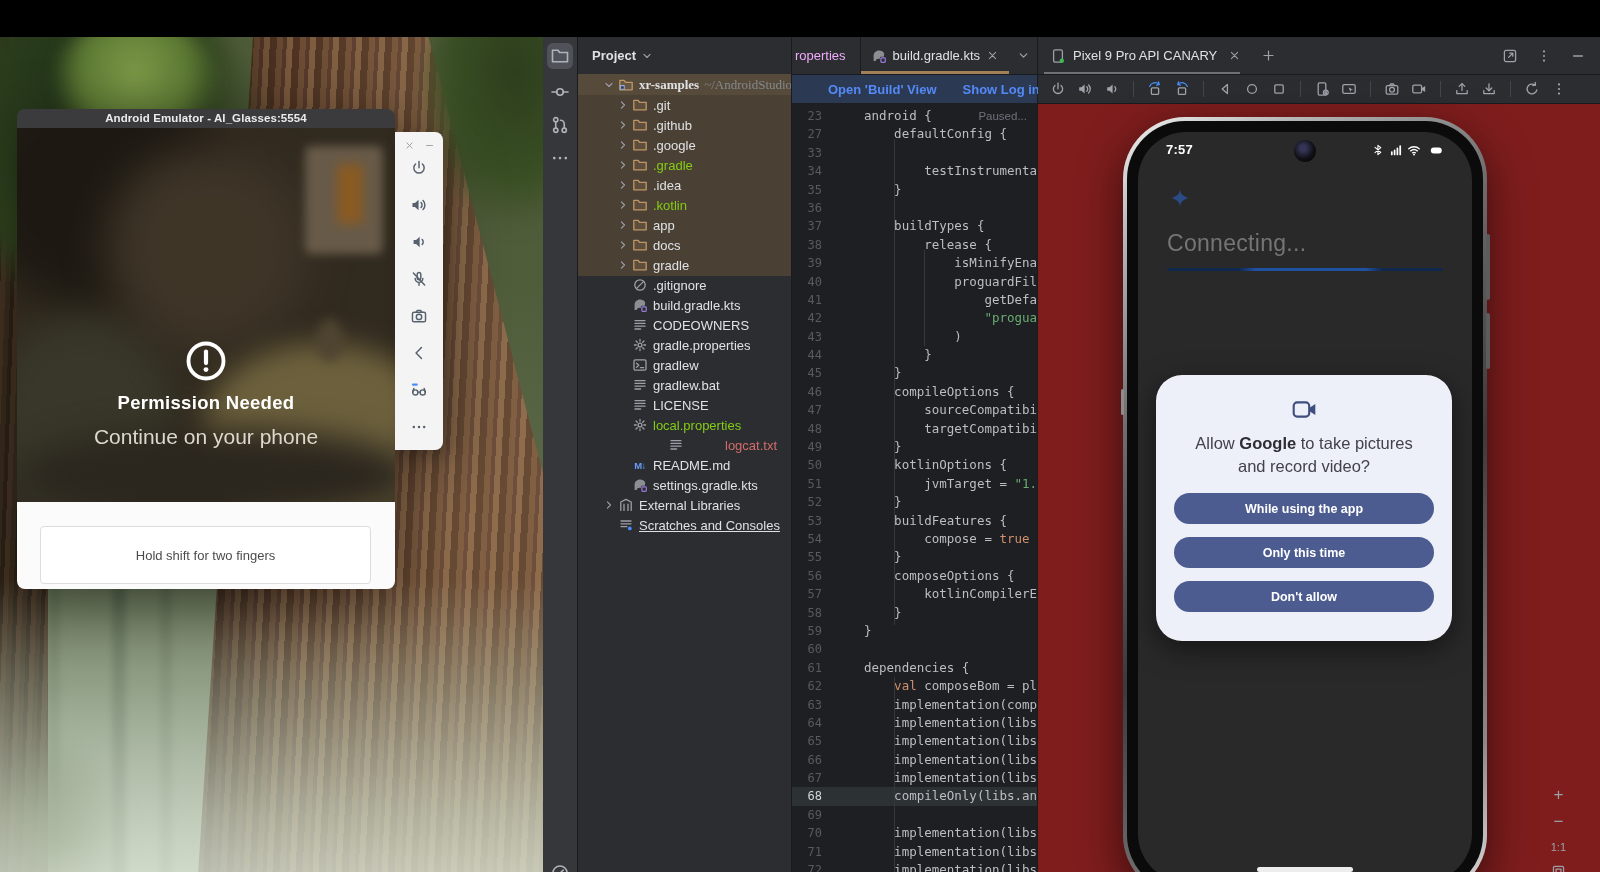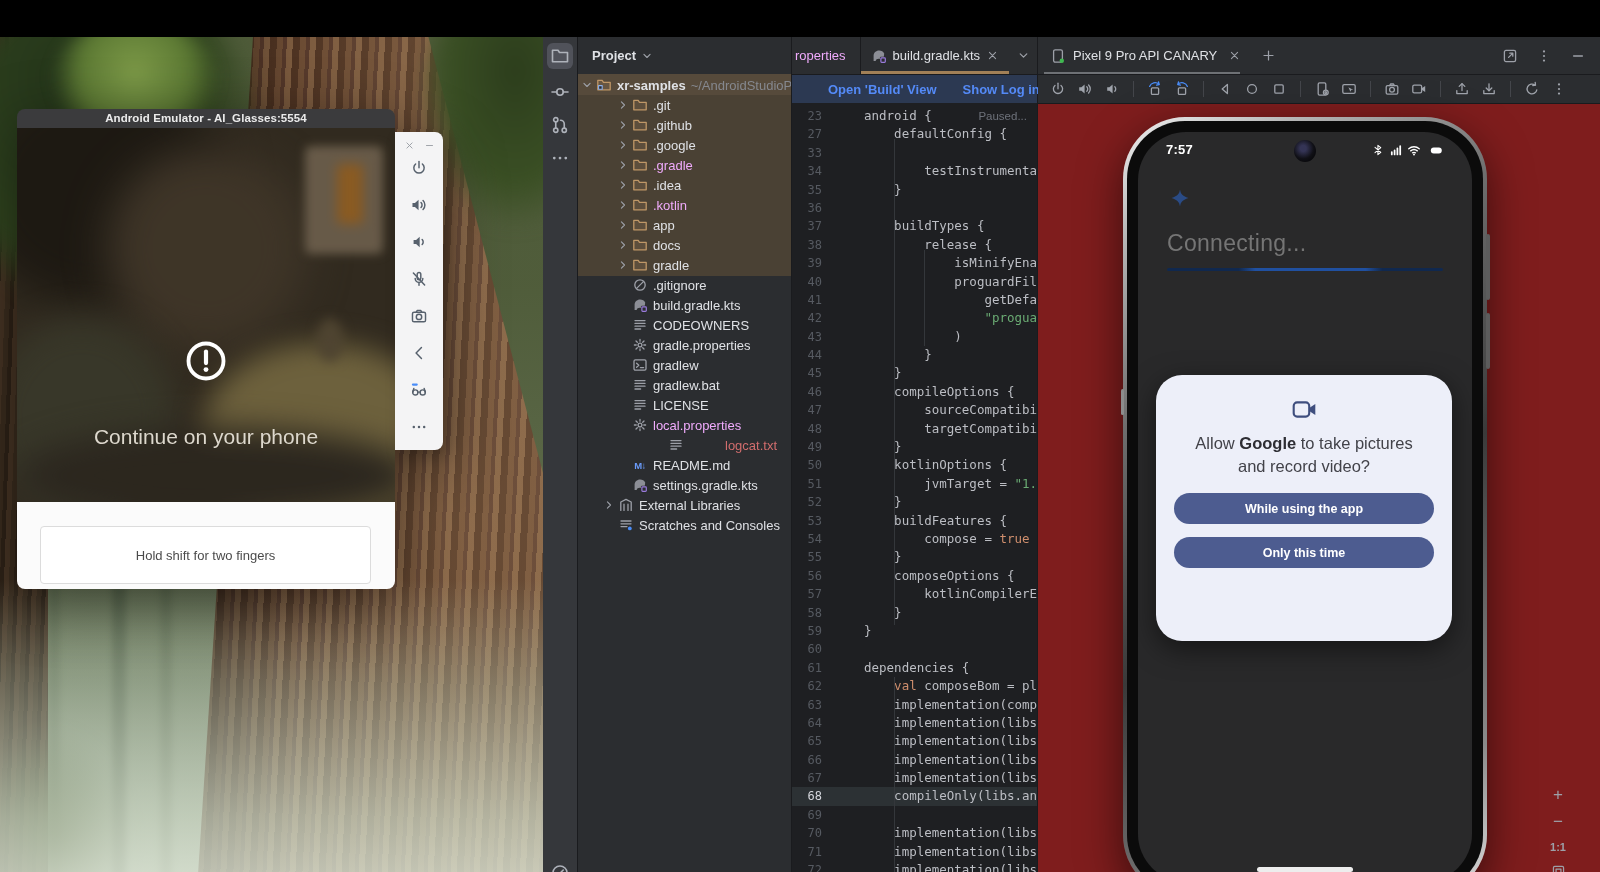--- a/index.html
+++ b/index.html
@@ -42,21 +42,21 @@
   .proj-brown{position:absolute;left:0;right:0;top:37px;height:202px;
     background:linear-gradient(180deg,#564a3b 0 21px,#4a4134 21px);}
   .tree{position:absolute;left:0;right:0;top:38px;}
   .trow{height:20px;display:flex;align-items:center;font-size:13px;color:#dfe1e5;white-space:nowrap;cursor:default;}
   .trow .chevslot{width:18px;height:14px;color:#9da0a8;flex:none;display:flex;align-items:center;justify-content:center;}
   .trow .ic{width:16px;height:16px;flex:none;color:#9da0a8;display:flex;align-items:center;justify-content:center;}
   .trow .ic.folder-c{color:#bf9767;}
   .trow .lbl{margin-left:5px;}
   .trow .lbl.bold{font-weight:700;}
   .trow .sfx{color:#85888f;margin-left:5px;}
-  .trow .lbl.ex{color:#f0abfc;}
+  .trow .lbl.ex{color:#84cc16;}
   .trow .lbl.warn{color:#d16d6d;}
 
   .editor{width:245px;flex:none;display:flex;flex-direction:column;border-right:1px solid #1a1b1e;background:#1e1f22;}
   .tabs{height:37px;background:#2b2d30;border-bottom:1px solid #1a1b1e;display:flex;align-items:stretch;overflow:hidden;}
   .tab{display:flex;align-items:center;color:#f0abfc;font-size:13px;position:relative;}
   .tab.clipped{padding:0 14px 0 3px;border-right:1px solid #1a1b1e;}
   .tab.active{padding:0 10px;color:#dfe1e5;gap:6px;}
   .tab .ticon{width:16px;height:16px;color:#9da0a8;}
   .tab .tclose{width:13px;height:13px;color:#9da0a8;}
   .tab .underline{position:absolute;left:0;right:0;bottom:0;height:3px;background:#a28057;}
@@ -112,21 +112,21 @@
   .pd-icon{display:flex;justify-content:center;padding-top:21px;}
   .pd-icon span{width:27px;height:27px;color:#3f4e7e;display:block;}
   .pd-msg{margin-top:9px;text-align:center;font-size:16.5px;color:#424249;line-height:23px;}
   .pd-msg b{color:#2d2d33;}
   .pd-buttons{margin-top:15px;display:flex;flex-direction:column;align-items:center;gap:13px;}
   .pd-btn{width:260px;height:31px;border-radius:17px;border:none;background:#4d5c90;color:#fff;
     font-family:"Liberation Sans",sans-serif;font-size:12.5px;font-weight:700;cursor:pointer;}
   .phome{position:absolute;left:50%;margin-left:-48px;bottom:10px;width:96px;height:5px;border-radius:3px;background:#ededed;}
   .zoomctl{position:absolute;right:34px;bottom:30px;display:flex;flex-direction:column;align-items:center;gap:11px;color:#9da0a8;}
   .zoomctl .zi{font-size:17px;line-height:16px;cursor:pointer;}
-  .zoomctl .zr{font-size:11px;font-weight:700;cursor:pointer;}
+  .zoomctl .zr{font-size:11px;font-weight:400;cursor:pointer;}
   .zoomctl .zf{width:15px;height:15px;cursor:pointer;}
 
   
   .emu{position:absolute;left:17px;top:72px;width:378px;filter:drop-shadow(0 14px 30px rgba(0,0,0,.45));}
   .emu-title{height:19px;background:#3b3b3d;border-radius:8px 8px 0 0;color:#ebebeb;font-size:11.5px;font-weight:700;
     text-align:center;line-height:19px;letter-spacing:.1px;}
   .emu-screen{height:374px;position:relative;overflow:hidden;background:#42392b;}
   .b{position:absolute;border-radius:50%;}
   .b1{left:-50px;top:-60px;width:260px;height:240px;background:#241f18;filter:blur(22px);}
   .b2{left:90px;top:20px;width:200px;height:200px;background:#564938;filter:blur(20px);}
@@ -221,21 +221,21 @@
       <div class="proj-header">
         <span>Project</span>
         <span class="chev">
             <svg viewBox="0 0 16 16" fill="none" stroke="currentColor" stroke-width="1.3" stroke-linecap="round" stroke-linejoin="round">
               <path d="M4.5 6.2L8 9.7l3.5-3.5"></path>
             </svg>
           </span>
       </div>
       <div class="proj-brown"></div>
       <div class="tree" id="tree">
-          <div class="trow" style="">
+          <div class="trow" style="padding-left: 22px; font-family: Liberation Serif, serif;">
             <span class="chevslot">
               <svg viewBox="0 0 16 16" fill="none" stroke="currentColor" stroke-width="1.3" stroke-linecap="round" stroke-linejoin="round">
                 <path d="M4.5 6.2L8 9.7l3.5-3.5"></path>
               </svg>
             </span>
             <span class="ic folder-c">
               <svg viewBox="0 0 16 16" fill="none" stroke="currentColor" stroke-width="1.3" stroke-linecap="round" stroke-linejoin="round">
                 <path d="M1.8 3.4h4.4l1.3 1.9h6.7v7.5H1.8z" fill="rgba(191,151,103,.16)"></path>
                 <rect x="2.6" y="8.6" width="3.6" height="3.6" fill="#2b2d30" stroke="#8fb0e8" stroke-width="1.1"></rect>
               </svg>
@@ -473,21 +473,21 @@
               </svg>
             </span>
             <span class="ic">
               <svg viewBox="0 0 16 16" fill="none" stroke="currentColor" stroke-width="1.3" stroke-linecap="round" stroke-linejoin="round">
                 <path d="M2.8 13.4V5l5.2-2.6L13.2 5v8.4"></path>
                 <path d="M6 13.4V7.2M10 13.4V7.2"></path>
               </svg>
             </span>
             <span class="lbl">External Libraries</span>
           </div>
-          <div class="trow" style="padding-left: 22px;">
+          <div class="trow" style="padding-left: 22px; text-decoration: underline;">
             <span class="chevslot"></span>
             <span class="ic">
               <svg viewBox="0 0 16 16" fill="none" stroke="currentColor" stroke-width="1.3" stroke-linecap="round" stroke-linejoin="round">
                 <path d="M3 4h10M3 6.8h10M3 9.6h6"></path>
                 <circle cx="11.8" cy="11.4" r="1.9" fill="#4a8df8" stroke="none"></circle>
               </svg>
             </span>
             <span class="lbl">Scratches and Consoles</span>
           </div>
         </div>
@@ -778,20 +778,21 @@
                       </svg>
                     </span>
                   </div>
                 <div class="pd-msg">
                   <span>Allow </span><b>Google</b><span> to take pictures</span><br>
                   <span>and record video?</span>
                 </div>
                 <div class="pd-buttons" id="pdButtons">
                     <button class="pd-btn">While using the app</button>
                     <button class="pd-btn">Only this time</button>
+                    <button class="pd-btn">Don't allow</button>
                   </div>
               </div>
               <div class="phome"></div>
             </div>
           </div>
         </div>
         <div class="zoomctl" id="zoomCtl">
             <span class="zi">+</span>
             <span class="zi">−</span>
             <span class="zr">1:1</span>
@@ -819,20 +820,21 @@
       <div class="b b7"></div>
       <div class="eo"></div>
       <div class="emu-msg">
         <span class="emu-alert">
             <svg viewBox="0 0 24 24" fill="none" stroke="currentColor" stroke-width="2.2" stroke-linecap="round" stroke-linejoin="round">
               <circle cx="12" cy="12" r="10"></circle>
               <path d="M12 6.6v6.6" stroke-width="2.4"></path>
               <circle cx="12" cy="16.9" r="1.4" fill="currentColor" stroke="none"></circle>
             </svg>
           </span>
+        <div class="emu-t">Permission Needed</div>
         <div class="emu-s">Continue on your phone</div>
       </div>
     </div>
     <div class="emu-bottom">
       <div class="emu-hint">
         <span>Hold shift for two fingers</span>
       </div>
     </div>
     <div class="emu-tools">
       <div class="emu-winctrl" id="emuWinCtrl">

